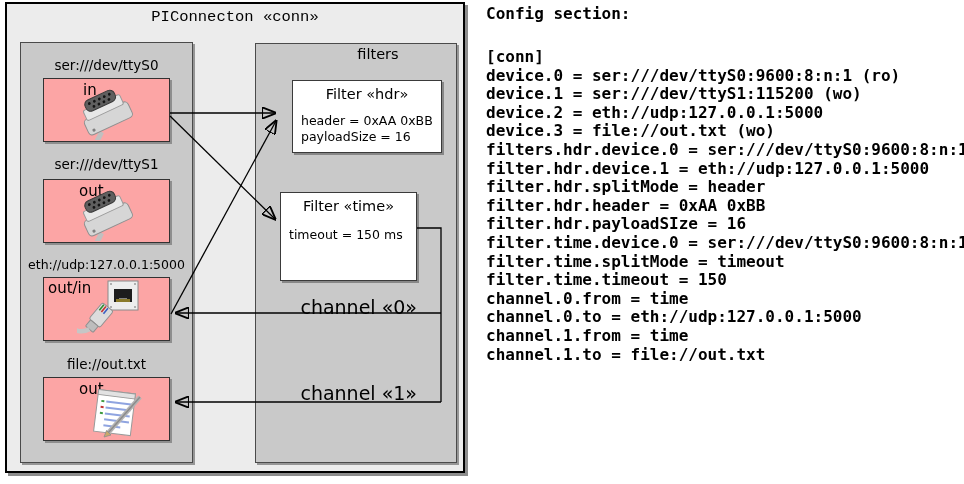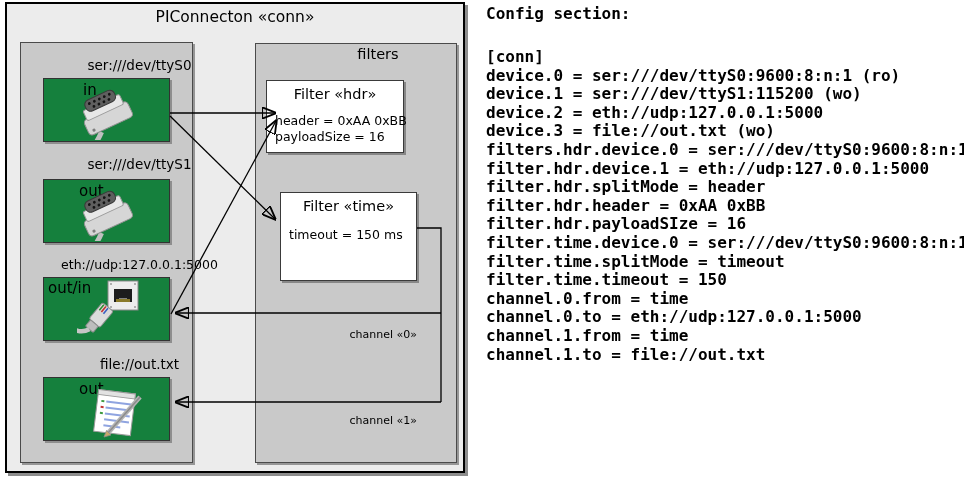--- a/index.html
+++ b/index.html
@@ -5,50 +5,50 @@
   * { box-sizing: border-box; margin: 0; padding: 0; }
   html, body { width: 964px; height: 484px; background: #ffffff; overflow: hidden;
                font-family: "DejaVu Sans", sans-serif; color: #000; }
   .canvas { position: absolute; left: 0; top: 0; width: 964px; height: 484px; }
 
   
   .outer-box { position: absolute; left: 5px; top: 2px; width: 460px; height: 471px;
                background: #ececec; border: 2px solid #000;
                box-shadow: 3px 3px 0 #8d8d8d; }
   .diagram-title { position: absolute; left: 5px; top: 8px; width: 460px;
-                   text-align: center; font-size: 15.5px; }
+                   text-align: center; font-size: 15.5px; font-family: Liberation Mono, monospace; }
 
   
   .panel { position: absolute; background: #c9c9c9; border: 1px solid #4a4a4a;
            box-shadow: 2px 2px 0 #969696; }
   .devices-panel { left: 20px; top: 42px; width: 173px; height: 421px; }
   .filters-panel { left: 255px; top: 43px; width: 202px; height: 420px; }
   .filters-title { position: absolute; left: 267px; top: 46px; width: 222px;
                    text-align: center; font-size: 14.5px; }
 
   
   .dev-label { position: absolute; left: 20px; width: 173px; text-align: center;
-               font-size: 13.5px; margin-left: 33px; }
+               font-size: 13.5px; }
   .dev-label.small { font-size: 12.5px; }
   .dev-box { position: absolute; left: 43px; width: 127px; height: 64px;
-             background: #15803d; border: 1px solid #323232;
+             background: #fca5a5; border: 1px solid #323232;
              box-shadow: 2px 2px 0 rgba(70,70,70,.45); }
   .dev-mode { position: absolute; font-size: 15px; }
   .dev-icon { position: absolute; }
 
   
   .filter-box { position: absolute; background: #ffffff; border: 1px solid #3a3a3a;
                 box-shadow: 2px 2px 0 rgba(70,70,70,.5); }
   .filter-title { position: absolute; top: 5px; left: 0; width: 100%;
                   text-align: center; font-size: 14.5px; }
   .filter-attr { position: absolute; left: 8px; font-size: 12.5px; white-space: pre; text-align: right; }
 
   
   .channel-label { position: absolute; left: 280px; width: 137px; text-align: right;
-                   font-size: 11px; margin-top: 32px; }
+                   font-size: 19px; }
 
   .arrows { position: absolute; left: 0; top: 0; width: 470px; height: 484px;
             pointer-events: none; }
   .arrows path { stroke: #000; stroke-width: 1.3; fill: none; }
 
   
   .config { position: absolute; left: 486px; top: 5px; width: 480px;
             font-family: "DejaVu Sans Mono", monospace; font-weight: bold;
             font-size: 16px; color: #000; }
   .config-heading { line-height: 18px; white-space: pre; }
@@ -151,21 +151,21 @@
         <line x1="10" y1="16" x2="13" y2="16" stroke="#3f9b3f" stroke-width="2"></line>
         <line x1="10" y1="22" x2="13" y2="22" stroke="#c23232" stroke-width="2"></line>
         <line x1="10" y1="28" x2="13" y2="28" stroke="#3f9b3f" stroke-width="2"></line>
       </g>
       <line x1="18" y1="46" x2="50" y2="10" stroke="#b4b4b4" stroke-width="4.5"></line>
       <line x1="18" y1="46" x2="50" y2="10" stroke="#8c8c8c" stroke-width="1.5"></line>
       <path d="M14,50 l7,-2 -4.5,-4.5 z" fill="#caa96a" stroke="#8c8c8c" stroke-width="0.8"></path>
     </svg>
   </div>
 
-  <div class="filter-box" style="left:266px; top:80px; width:138px; height:73px">
+  <div class="filter-box" style="left:292px; top:80px; width:150px; height:73px">
     <div class="filter-title">Filter «hdr»</div>
     <div class="filter-attr" style="top:32px">header = 0xAA 0xBB</div>
     <div class="filter-attr" style="top:48px">payloadSize = 16</div>
   </div>
 
   <div class="filter-box" style="left:280px; top:192px; width:137px; height:89px">
     <div class="filter-title">Filter «time»</div>
     <div class="filter-attr" style="top:34px">timeout = 150 ms</div>
   </div>
 

